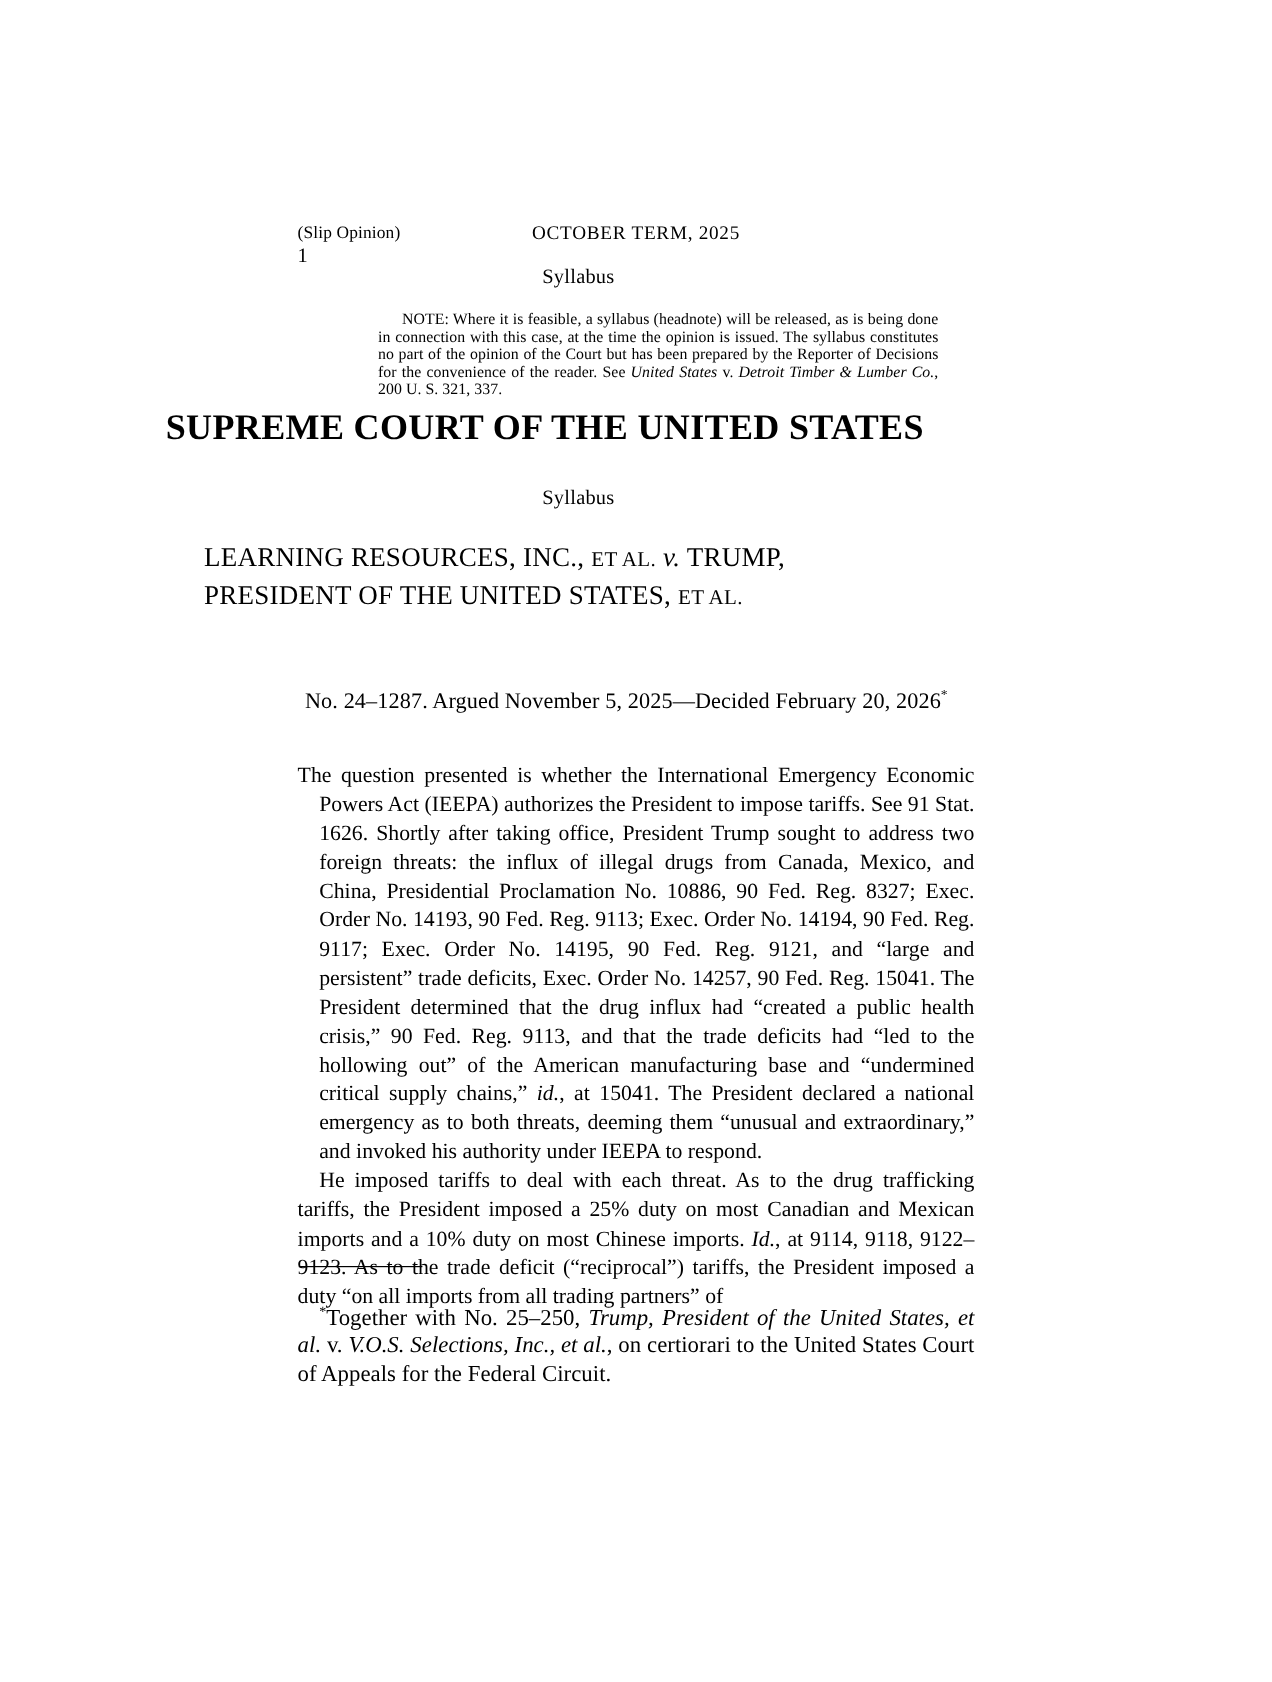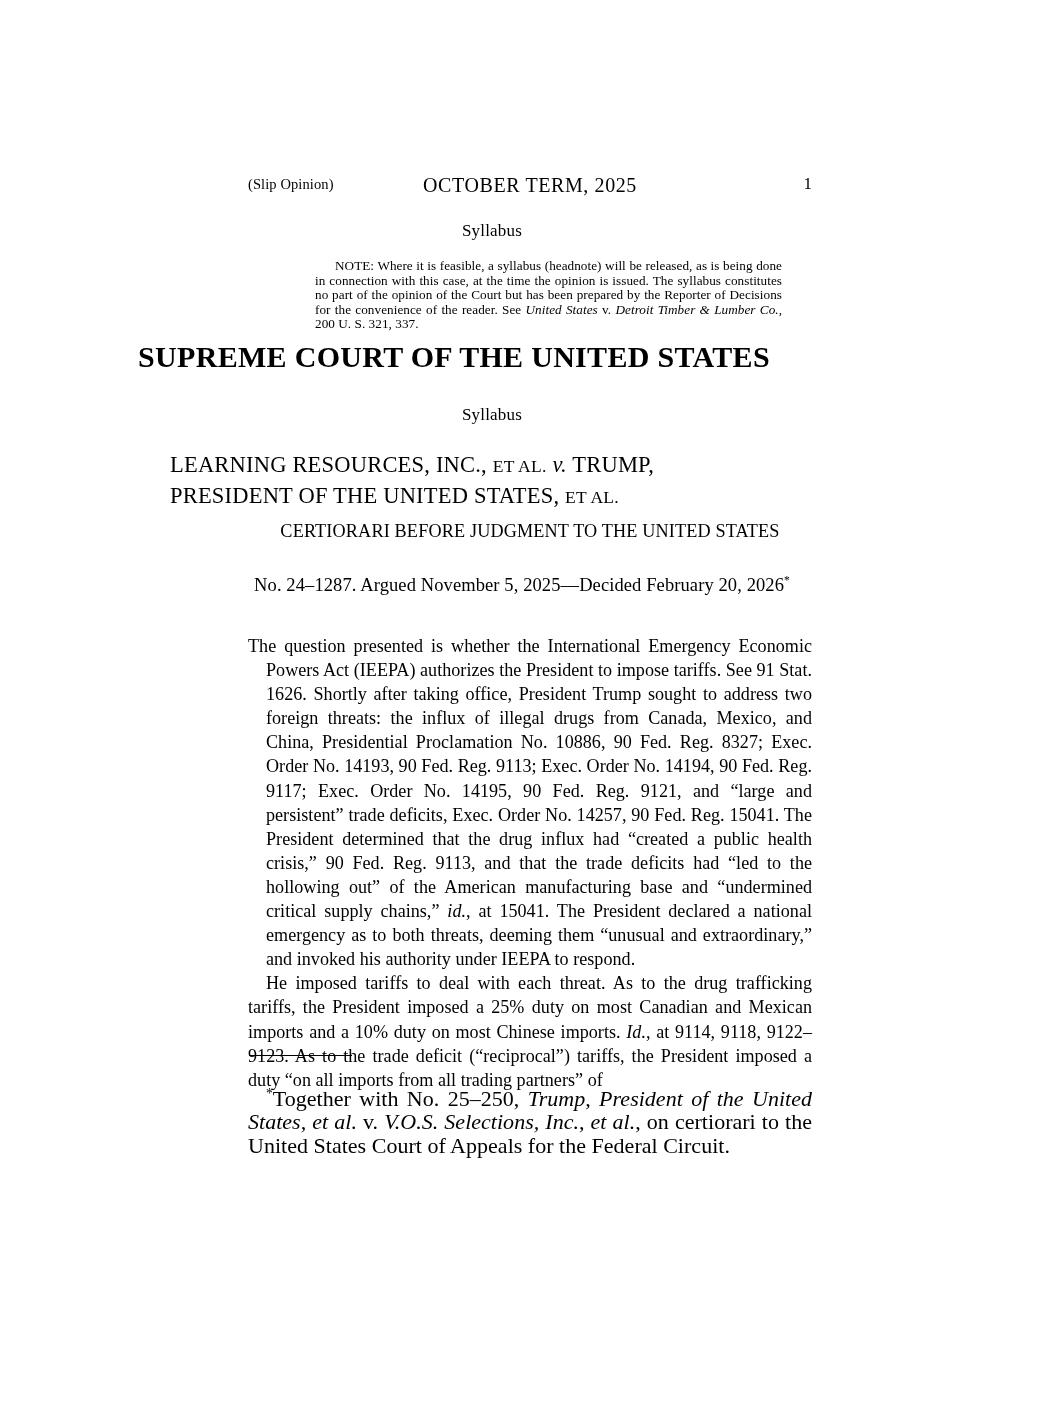--- a/index.html
+++ b/index.html
@@ -23,50 +23,51 @@
     top: 0;
     width: 1060px;
     height: 1402px;
     background: #fff;
   }
 
   
   .running-head {
     position: absolute;
     left: 248px;
-    top: 174px;
+    top: 186px;
     width: 564px;
     height: 22px;
     display: flex;
     align-items: baseline;
-    justify-content: space-between;
+    justify-content: flex-start;
+    flex-direction: column;
   }
   .slip-opinion {
     font-size: 14.5px;
     letter-spacing: 0.1px;
     white-space: nowrap;
   }
   .term-title {
-    font-size: 20px;
+    font-size: 16px;
     letter-spacing: 0.6px;
     white-space: nowrap;
     position: absolute;
     left: 0;
     right: 0;
     text-align: center;
   }
   .page-number {
     font-size: 17px;
     white-space: nowrap;
   }
 
   
   .syllabus-label {
     position: absolute;
-    left: 10px;
+    left: 0;
     width: 964px;
     text-align: center;
     font-size: 17px;
     letter-spacing: 0.2px;
   }
   .syllabus-top { top: 221px; }
   .syllabus-second { top: 405px; }
 
   
   .note-block {
@@ -172,21 +173,21 @@
     top: 1055px;
     width: 103px;
     height: 0;
     border-top: 1.4px solid #000;
   }
   .footnote-text {
     position: absolute;
     left: 248px;
     top: 1087px;
     width: 564px;
-    font-size: 22px;
+    font-size: 19px;
     line-height: 23.4px;
     text-align: justify;
     text-indent: 18px;
     letter-spacing: 0.02px;
   }
   .footnote-text i { font-style: italic; }
   .footnote-text sup {
     font-size: 62%;
     vertical-align: super;
     line-height: 0;
@@ -216,21 +217,21 @@
   <div class="case-caption">
     <span>LEARNING RESOURCES, INC.,</span>
     <span class="sc">ET AL.</span>
     <span class="vs">v.</span>
     <span>TRUMP,</span><br>
     <span>PRESIDENT OF THE UNITED STATES,</span>
     <span class="sc">ET AL.</span>
   </div>
 
   <div class="certiorari">
-    <span>CERTIORARI BEFORE JUDGMENT TO THE UNITED STATES</span><br>
+    <br>
   </div>
 
   <div class="docket-line">
     <span>No. 24–1287.   Argued November 5, 2025—Decided February 20, 2026</span><sup>*</sup>
   </div>
 
   <div class="body-text">
     <p class="hanging"><span>The question presented is whether the International Emergency Economic Powers Act (IEEPA) authorizes the President to impose tariffs.  See 91 Stat. 1626.  Shortly after taking office, President Trump sought to address two foreign threats: the influx of illegal drugs from Canada, Mexico, and China, Presidential Proclamation No. 10886, 90 Fed. Reg. 8327; Exec. Order No. 14193, 90 Fed. Reg. 9113; Exec. Order No. 14194, 90 Fed. Reg. 9117; Exec. Order No. 14195, 90 Fed. Reg. 9121, and “large and persistent” trade deficits, Exec. Order No. 14257, 90 Fed. Reg. 15041.  The President determined that the drug influx had “created a public health crisis,” 90 Fed. Reg. 9113, and that the trade deficits had “led to the hollowing out” of the American manufacturing base and “undermined critical supply chains,” </span><i>id.</i><span>, at 15041.  The President declared a national emergency as to both threats, deeming them “unusual and extraordinary,” and invoked his authority under IEEPA to respond.</span></p>
     <p class="indented"><span>He imposed tariffs to deal with each threat.  As to the drug trafficking tariffs, the President imposed a 25% duty on most Canadian and Mexican imports and a 10% duty on most Chinese imports.  </span><i>Id.</i><span>, at 9114, 9118, 9122–9123.  As to the trade deficit (“reciprocal”) tariffs, the President imposed a duty “on all imports from all trading partners” of</span></p>
   </div>

